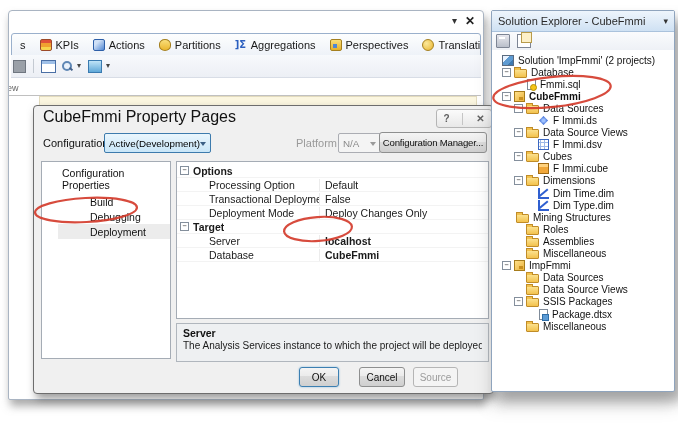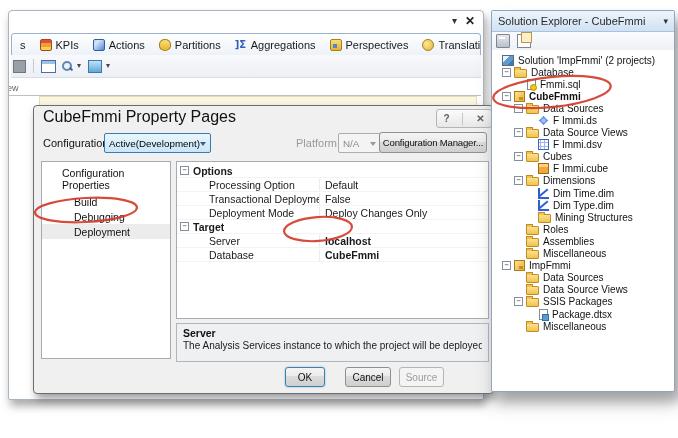--- a/index.html
+++ b/index.html
@@ -59,35 +59,35 @@
     padding-left:4px;background:#fff;border:1px solid #abadb3;border-radius:2px;white-space:nowrap;overflow:hidden;}
   .combo.active{left:70px;top:27px;width:107px;border:1px solid #3d7bad;background:linear-gradient(#eaf6fd,#c9e6f8);}
   .combo.plat{left:304px;top:27px;width:43px;background:#f4f4f4;color:#8a8a8a;}
   .arr{position:absolute;right:4px;top:8px;width:0;height:0;border-left:3.5px solid transparent;border-right:3.5px solid transparent;border-top:4px solid #3a5f85;}
   .arr.gray{border-top-color:#9a9a9a;}
   .wbtn{font-family:"Liberation Sans",sans-serif;font-size:10px;color:#111;border:1px solid #8e8f8f;border-radius:3px;
     background:linear-gradient(#f4f4f4,#ebebeb 45%,#dcdcdc 46%,#cfcfcf);padding:0;}
   .cm-btn{position:absolute;left:345px;top:26px;width:108px;height:21px;font-size:9.6px;letter-spacing:-0.2px;}
   .dlg-tree{position:absolute;left:7px;top:55px;width:130px;height:198px;background:#fff;border:1px solid #a5acb5;box-sizing:border-box;font-size:10.5px;}
   .dlg-tree-root{padding:5px 0 3px 20px;color:#111;}
-  .dlg-tree-item{padding:1.5px 0 1.5px 32px;color:#111;}
+  .dlg-tree-item{padding:1.5px 0 1.5px 32px;color:#111;margin-left:16px;}
   .dlg-tree-item.sel{background:#ececec;}
   .grid{position:absolute;left:142px;top:55px;width:313px;height:158px;background:#fff;border:1px solid #a5acb5;box-sizing:border-box;overflow:hidden;padding-top:2px;}
   .grow{display:flex;align-items:center;height:13px;font-size:10.5px;border-bottom:1px solid #f3f3f3;color:#1a1a1a;}
   .exp{flex:none;width:9px;height:9px;box-sizing:border-box;border:1px solid #848f9c;background:#fff;
     font:7px/7px "DejaVu Sans Mono",monospace;text-align:center;color:#333;margin:0 4px 0 3px;}
   .gname{width:110px;flex:none;white-space:nowrap;overflow:hidden;}
   .gcat .gname{font-weight:bold;width:auto;}
   .gprop{padding-left:32px;}
   .gval{flex:1;border-left:1px solid #ececec;padding-left:5px;white-space:nowrap;overflow:hidden;}
   .gval.bold{font-weight:bold;}
   .desc{position:absolute;left:142px;top:217px;width:313px;height:39px;background:#eef0f2;border:1px solid #b0b6bd;box-sizing:border-box;padding:3px 6px;}
   .desc-title{font-size:10.5px;font-weight:bold;color:#111;}
   .desc-text{font-size:10px;color:#1a1a1a;white-space:nowrap;overflow:hidden;margin-top:1px;}
-  .dlg-btns{position:absolute;left:251px;top:261px;display:flex;}
+  .dlg-btns{position:absolute;left:265px;top:261px;display:flex;}
   .dlg-btns button{height:20px;}
   .dlg-btns button:nth-child(1){width:40px;border-color:#3c7fb1;box-shadow:0 0 2px #7db3d8;}
   .dlg-btns button:nth-child(2){width:46px;margin-left:20px;}
   .dlg-btns button:nth-child(3){width:45px;margin-left:8px;}
   .dlg-btns button.disabled{color:#9c9c9c;background:#f4f4f4;border-color:#b5b5b5;box-shadow:none;}
 
   
   .se-panel{position:absolute;left:491px;top:10px;width:182px;height:380px;background:#fff;
     border:1px solid #8fa4bd;border-radius:2px;box-shadow:8px 9px 12px rgba(110,110,110,.5),0 14px 16px rgba(130,130,130,.3);overflow:hidden;}
   .se-title{height:20px;background:linear-gradient(#eef5fc,#cfe1f3);border-bottom:1px solid #aac2dc;
@@ -322,21 +322,21 @@
           <span class="lab">Dimensions</span>
         </div>
         <div class="srow" style="padding-left: 46px;">
           <span class="si si-dimension"></span>
           <span class="lab">Dim Time.dim</span>
         </div>
         <div class="srow" style="padding-left: 46px;">
           <span class="si si-dimension"></span>
           <span class="lab">Dim Type.dim</span>
         </div>
-        <div class="srow" style="padding-left: 46px;">
+        <div class="srow" style="padding-left: 24px;">
           <span class="si si-folder"></span>
           <span class="lab">Mining Structures</span>
         </div>
         <div class="srow" style="padding-left: 34px;">
           <span class="si si-folder"></span>
           <span class="lab">Roles</span>
         </div>
         <div class="srow" style="padding-left: 34px;">
           <span class="si si-folder"></span>
           <span class="lab">Assemblies</span>

